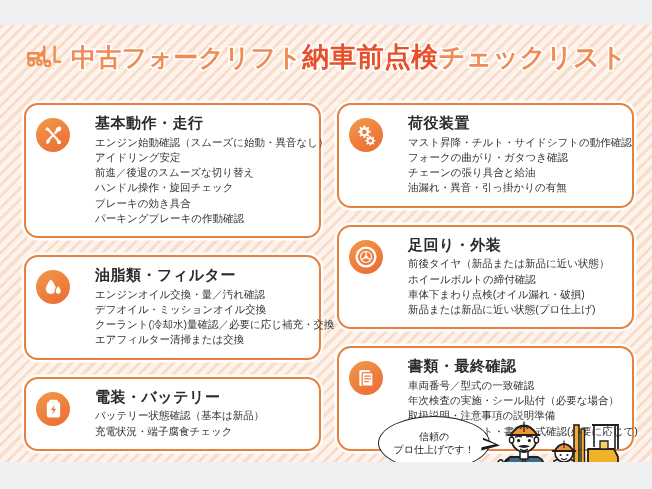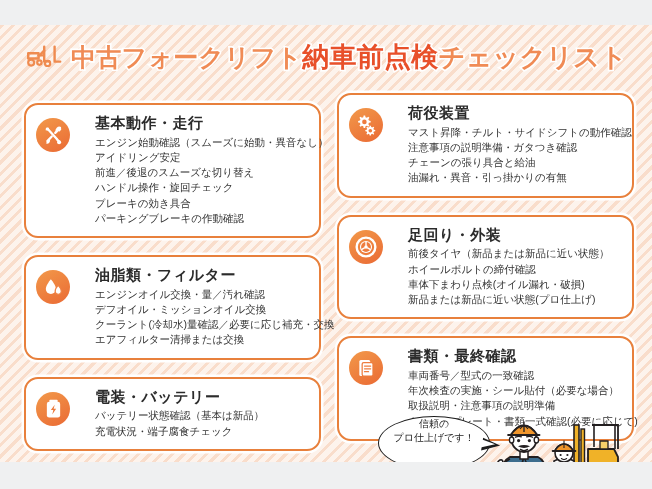--- a/index.html
+++ b/index.html
@@ -52,21 +52,21 @@
     text-shadow: 0 1px 0 rgba(255,255,255,.85);
   }
   .ttl-a { font-size: 25px; color: #f08b55; }
   .ttl-b { font-size: 27px; color: #e8502a; }
   .ttl-c { font-size: 26px; color: #f08b55; }
   #title-text { white-space: nowrap; line-height: 1; display: flex; align-items: baseline; }
 
   
   .col { position: absolute; width: 297px; }
   #col-left  { left: 24px;  top: 78px; }
-  #col-right { left: 337px; top: 68px; }
+  #col-right { left: 337px; top: 78px; }
 
   
   .card {
     position: relative;
     background: #ffffff;
     border: 2.5px solid #e8803c;
     border-radius: 14px;
     box-shadow: 0 0 0 2.5px #ffffff;
     margin-bottom: 17px;
     padding: 9px 10px 10px 10px;
@@ -109,21 +109,21 @@
     width: 262px; height: 78px;
   }
   #bubble {
     position: absolute;
     left: 0; top: 3px;
     width: 110px; height: 52px;
     background: #ffffff;
     border: 1.6px solid #1d1d1d;
     border-radius: 50% / 50%;
     display: flex; flex-direction: column;
-    align-items: center; justify-content: flex-start;
+    align-items: center; justify-content: center;
     text-align: center;
   }
   #bubble .bl {
     font-size: 10px; color: #1d1d1d; line-height: 1.35; font-weight: 500;
     white-space: nowrap;
   }
   #bubble-tail {
     position: absolute;
     left: 104px; top: 26px;
     width: 0; height: 0;
@@ -251,21 +251,21 @@
           <g fill="#ffffff">
             <path d="M16.0 12.8 l1.35 0 .28 1.5 1.18 .49 1.22-.9 .95 .95-.9 1.22 .49 1.18 1.5 .28 0 1.35-1.5 .28-.49 1.18 .9 1.22-.95 .95-1.22-.9-1.18 .49-.28 1.5-1.35 0-.28-1.5-1.18-.49-1.22 .9-.95-.95 .9-1.22-.49-1.18-1.5-.28 0-1.35 1.5-.28 .49-1.18-.9-1.22 .95-.95 1.22 .9 1.18-.49z"></path>
           </g>
           <circle cx="16.7" cy="18.3" r="2.0" fill="#ee7c3e"></circle>
         </svg>
       </div>
       <div class="card-body">
         <div class="card-title">荷役装置</div>
         <ul class="card-list">
           <li>マスト昇降・チルト・サイドシフトの動作確認</li>
-          <li>注意事項の説明準備・ガタつき確認</li>
+          <li>フォークの曲がり・ガタつき確認</li>
           <li>チェーンの張り具合と給油</li>
           <li>油漏れ・異音・引っ掛かりの有無</li>
         </ul>
       </div>
     </div>
 
     <div class="card">
       <div class="card-icon">
         <svg width="22" height="22" viewBox="0 0 24 24">
           <circle cx="12" cy="12" r="10.2" fill="none" stroke="#ffffff" stroke-width="2.6"></circle>

